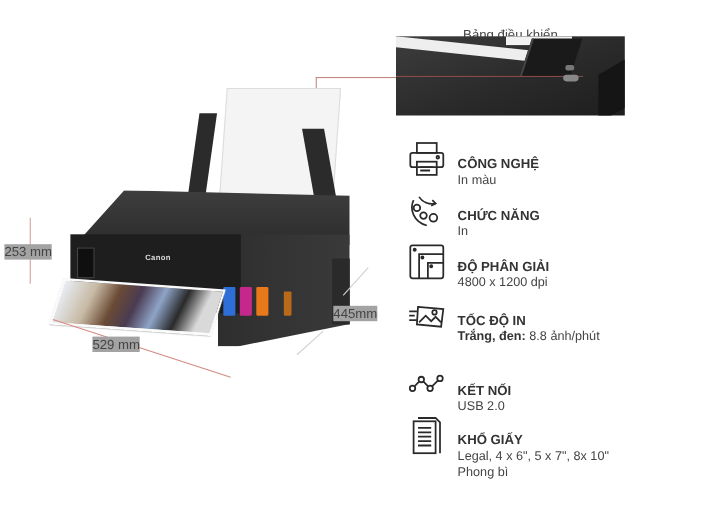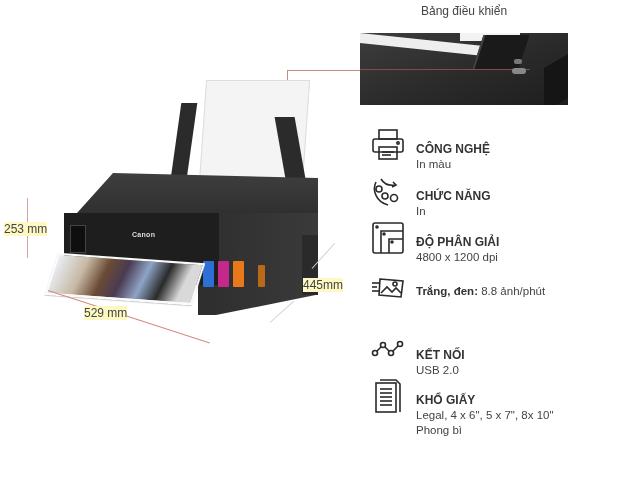--- a/index.html
+++ b/index.html
@@ -1,20 +1,20 @@
 <!DOCTYPE html>
 <html><head>
 <meta charset="utf-8">
 <style>
   * { box-sizing: border-box; margin: 0; padding: 0; }
   html, body { width: 640px; height: 480px; background: #ffffff; overflow: hidden; }
   body { position: relative; font-family: "Liberation Sans", sans-serif; color: #3a3a3a; }
 
   
-  .inset-label { position: absolute; left: 421px; top: 4px; font-size: 12px; color: #444; }
+  .inset-label { position: absolute; left: 421px; top: 24px; font-size: 12px; color: #444; }
   .inset {
     position: absolute; left: 360px; top: 33px; width: 208px; height: 72px;
     background: linear-gradient(160deg, #3d3d3d 0%, #2a2a2a 55%, #1e1e1e 100%);
     overflow: hidden;
   }
   .inset .top-edge { position: absolute; left: 0; top: 0; width: 150px; height: 10px; background: #eee; transform: skewY(6deg); transform-origin: left top; }
   .inset .arm { position: absolute; left: 118px; top: 2px; width: 46px; height: 34px; background: #1a1a1a; transform: skewX(-18deg); border-left: 2px solid #444; }
   .inset .paper-strip { position: absolute; left: 100px; top: 0; width: 60px; height: 8px; background: #f2f2f2; }
   .inset .btn1 { position: absolute; left: 154px; top: 26px; width: 8px; height: 5px; background: #777; border-radius: 2px; }
   .inset .btn2 { position: absolute; left: 152px; top: 35px; width: 14px; height: 6px; background: #888; border-radius: 3px; }
@@ -44,21 +44,21 @@
   .photo { position: absolute; left: 10px; top: 183px; width: 150px; height: 42px;
            background: linear-gradient(100deg, #e9eef5 0%, #c7b9a4 20%, #6b4b35 35%, #4a3b52 48%, #8ea4c7 62%, #2a2a2a 76%, #d9d9d9 90%);
            transform: skewX(-14deg) rotate(4deg); border: 2px solid #fafafa; box-shadow: 0 1px 1px #ccc; }
 
   
   .dim-v { position: absolute; left: 27px; top: 198px; width: 1px; height: 60px; background: #d4a6a0; }
   .dim-529 { position: absolute; left: 48px; top: 290px; width: 170px; height: 1px; background: #d48a80; transform: rotate(18deg); transform-origin: left center; }
   .dim-445a { position: absolute; left: 270px; top: 322px; width: 32px; height: 1px; background: #d0d0d0; transform: rotate(-42deg); transform-origin: left center; }
   .dim-445b { position: absolute; left: 312px; top: 268px; width: 34px; height: 1px; background: #d0d0d0; transform: rotate(-48deg); transform-origin: left center; }
 
-  .lbl { position: absolute; font-size: 12px; color: #444; background: #fef9c3; }
+  .lbl { position: absolute; font-size: 12px; color: #444; background: #a3a3a3; }
   .lbl-h { left: 4px; top: 222px; }
   .lbl-w { left: 84px; top: 306px; }
   .lbl-d { left: 303px; top: 278px; }
 
   
   .spec { position: absolute; left: 370px; width: 260px; }
   .spec .icon { position: absolute; left: 0; top: 0; width: 36px; height: 36px; }
   .spec .txt { position: absolute; left: 46px; top: 15px; }
   .spec .title { font-size: 12px; font-weight: bold; color: #333; line-height: 15px; white-space: nowrap; }
   .spec .val { font-size: 11.5px; color: #444; line-height: 15px; white-space: nowrap; }
@@ -162,20 +162,21 @@
     <svg viewBox="0 0 36 36">
         <line x1="2" y1="14" x2="9" y2="14"></line>
         <line x1="2" y1="18" x2="7" y2="18"></line>
         <line x1="2" y1="22" x2="9" y2="22"></line>
         <path d="M10 10 L33 12 L31 28 L9 26 Z"></path>
         <path d="M11 24 L17 18 L22 23 L26 19 L31 24"></path>
         <circle cx="25" cy="15" r="2"></circle>
       </svg>
   </div>
   <div class="txt">
+    <div class="title">TỐC ĐỘ IN</div>
     <div class="val"><b>Trắng, đen:</b> <span>8.8 ảnh/phút</span></div>
   </div>
 </div>
 
 <div class="spec" style="top:333px">
   <div class="icon">
     <svg viewBox="0 0 36 36">
         <circle cx="5" cy="20" r="2.5"></circle>
         <circle cx="13" cy="12" r="2.5"></circle>
         <circle cx="21" cy="20" r="2.5"></circle>

